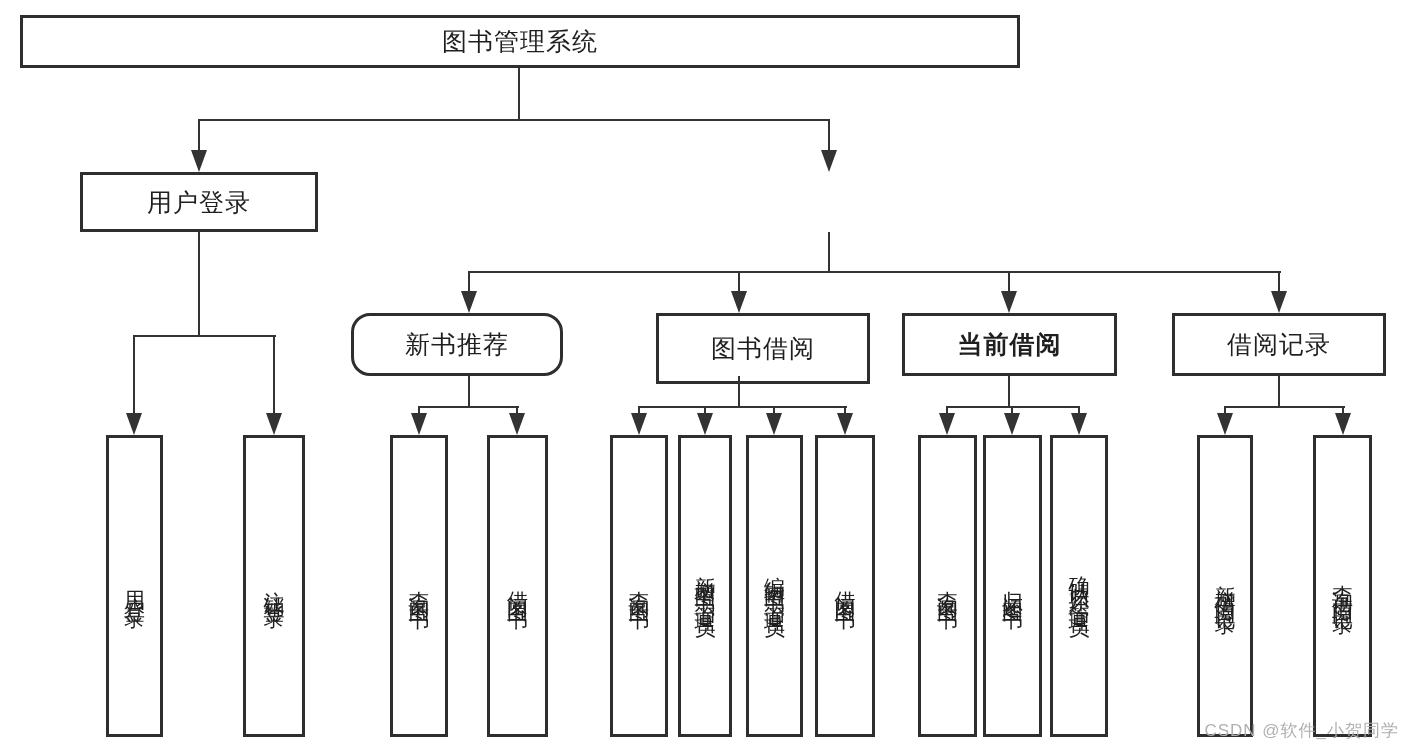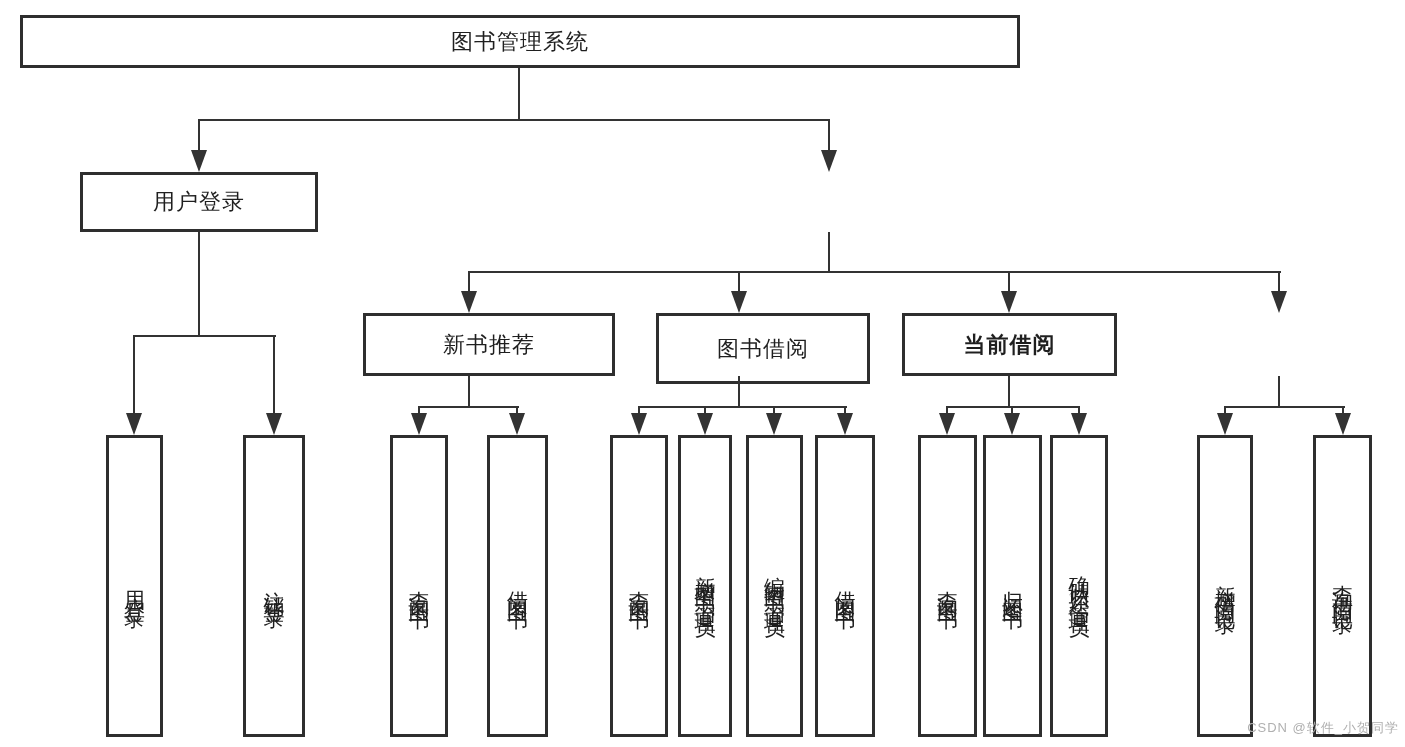--- a/index.html
+++ b/index.html
@@ -12,21 +12,21 @@
     background:var(--background);
   }
   .canvas{
     position:relative; width:1405px; height:747px;
     background:var(--background); overflow:hidden;
   }
   .node{
     position:absolute; box-sizing:border-box;
     border:3px solid var(--box-border); background:#ffffff;
     display:flex; align-items:center; justify-content:center;
-    color:var(--text); font-size:22px; letter-spacing:1px;
+    color:var(--text); font-size:25px; letter-spacing:1px;
   }
   .leaf{
     position:absolute; box-sizing:border-box; top:435px; height:302px;
     border:3px solid var(--box-border); background:#ffffff;
     display:flex; align-items:center; justify-content:center;
     color:var(--text); font-size:21px;
     writing-mode:vertical-rl; text-orientation:mixed; letter-spacing:6px;
   }
   .vline{position:absolute; width:2px; background:var(--line);}
   .hline{position:absolute; height:2px; background:var(--line);}
@@ -35,21 +35,21 @@
     content:""; position:absolute; left:7px; top:0; bottom:20px;
     width:2px; background:var(--line);
   }
   .arrow::after{
     content:""; position:absolute; left:0; bottom:0; width:0; height:0;
     border-left:8px solid transparent; border-right:8px solid transparent;
     border-top:22px solid var(--line);
   }
   .watermark{
     position:absolute; top:719px; right:6px;
-    color:var(--watermark); font-size:13px; letter-spacing:1px;
+    color:var(--watermark); font-size:17px; letter-spacing:1px;
     white-space:nowrap;
   }
 </style>
 </head>
 <body>
 
 <div class="canvas">
 
   <div class="node" style="left:20px;top:15px;width:1000px;height:53px;">图书管理系统</div>
 
@@ -65,23 +65,24 @@
   <div class="arrow" style="left:126px;top:337px;height:98px;"></div>
   <div class="arrow" style="left:266px;top:337px;height:98px;"></div>
 
   <div class="vline" style="left:828px;top:232px;height:41px;"></div>
   <div class="hline" style="left:468px;top:271px;width:813px;"></div>
   <div class="arrow" style="left:461px;top:273px;height:40px;"></div>
   <div class="arrow" style="left:731px;top:273px;height:40px;"></div>
   <div class="arrow" style="left:1001px;top:273px;height:40px;"></div>
   <div class="arrow" style="left:1271px;top:273px;height:40px;"></div>
 
-  <div class="node" style="left:363px;top:313px;width:252px;height:63px;">新书推荐</div>
+  <div class="node" style="left:351px;top:313px;width:212px;height:63px;border-radius:19px;">新书推荐</div>
   <div class="node" style="left:656px;top:313px;width:214px;height:71px;text-align:center;">图书借阅</div>
   <div class="node" style="left:902px;top:313px;width:215px;height:63px;font-weight:bold;">当前借阅</div>
+  <div class="node" style="left:1172px;top:313px;width:214px;height:63px;">借阅记录</div>
 
   <div class="vline" style="left:468px;top:376px;height:32px;"></div>
   <div class="hline" style="left:418px;top:406px;width:101px;"></div>
   <div class="arrow" style="left:411px;top:408px;height:27px;"></div>
   <div class="arrow" style="left:509px;top:408px;height:27px;"></div>
 
   <div class="vline" style="left:738px;top:376px;height:32px;"></div>
   <div class="hline" style="left:638px;top:406px;width:209px;"></div>
   <div class="arrow" style="left:631px;top:408px;height:27px;"></div>
   <div class="arrow" style="left:697px;top:408px;height:27px;"></div>

